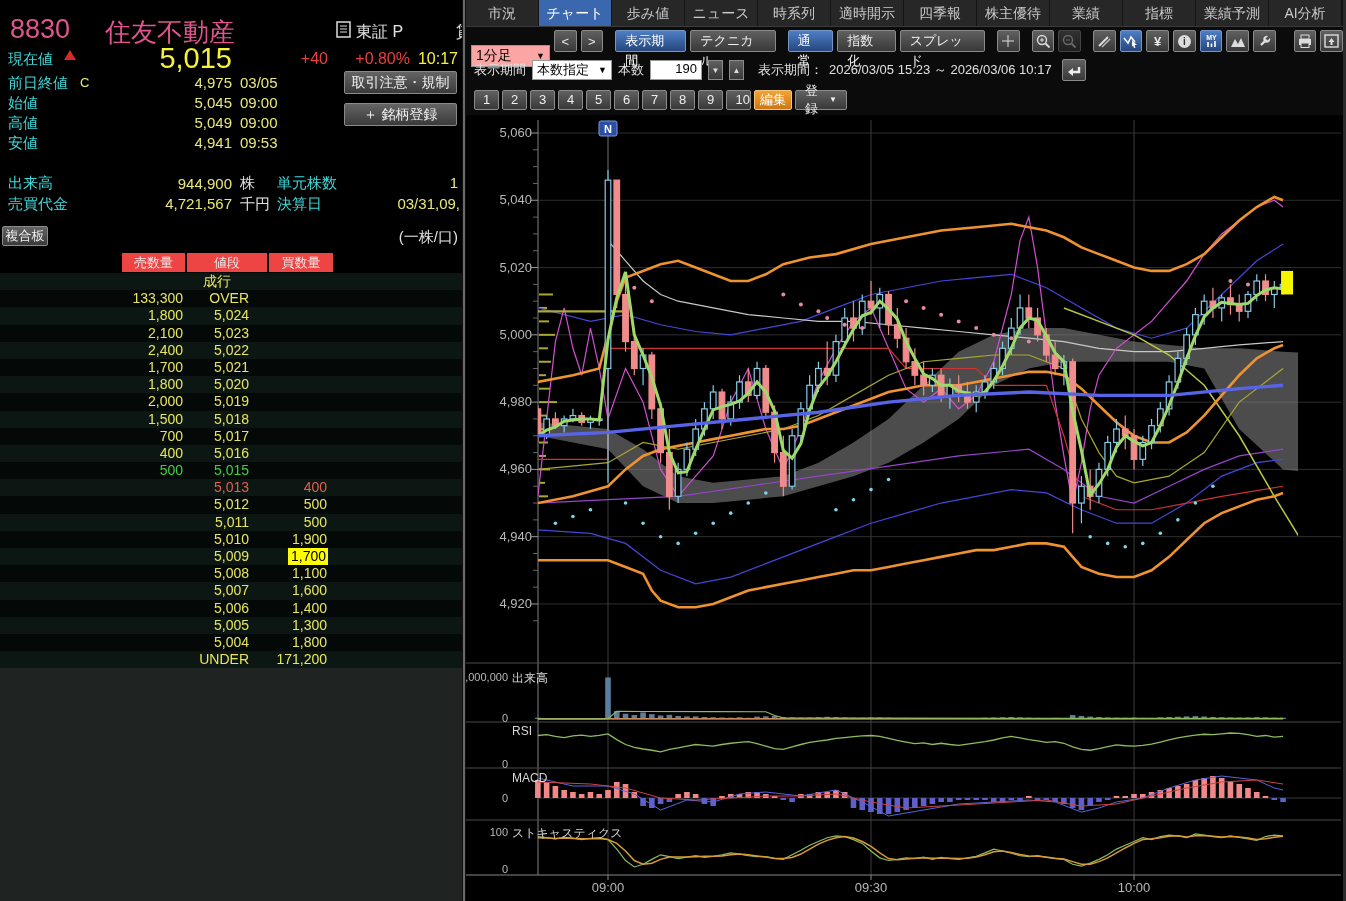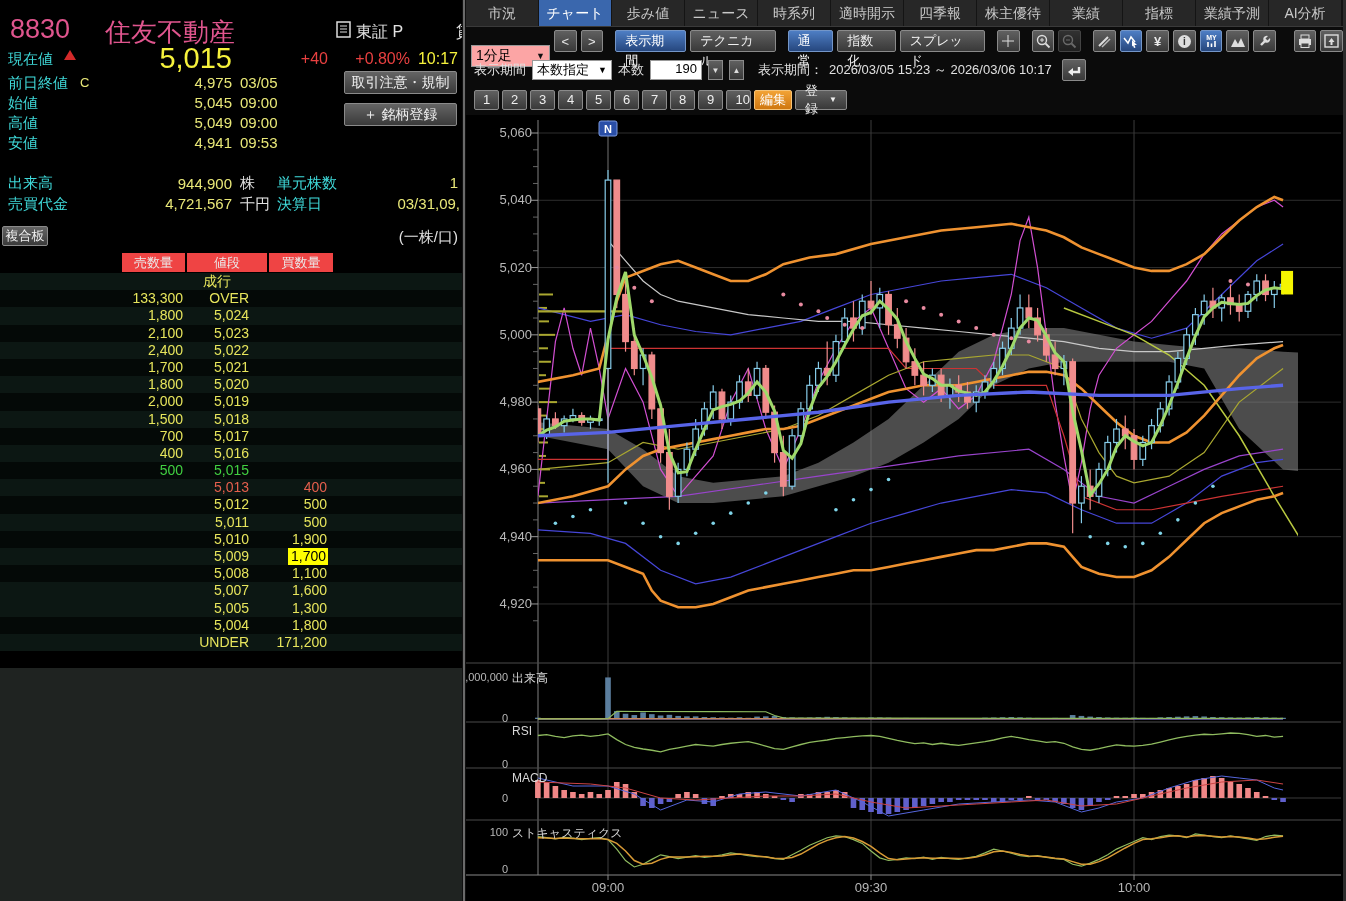--- a/index.html
+++ b/index.html
@@ -243,20 +243,25 @@
           </div>
           <div class="book-row base">
             <div class="bcell b-sell cell-yel"></div>
             <div class="bcell b-price cell-yel">5,008</div>
             <div class="bcell b-buy cell-yel">1,100</div>
           </div>
           <div class="book-row alt">
             <div class="bcell b-sell cell-yel"></div>
             <div class="bcell b-price cell-yel">5,007</div>
             <div class="bcell b-buy cell-yel">1,600</div>
+          </div>
+          <div class="book-row base">
+            <div class="bcell b-sell cell-yel"></div>
+            <div class="bcell b-price cell-yel">5,006</div>
+            <div class="bcell b-buy cell-yel">1,400</div>
           </div>
           <div class="book-row alt">
             <div class="bcell b-sell cell-yel"></div>
             <div class="bcell b-price cell-yel">5,005</div>
             <div class="bcell b-buy cell-yel">1,300</div>
           </div>
           <div class="book-row base">
             <div class="bcell b-sell cell-yel"></div>
             <div class="bcell b-price cell-yel">5,004</div>
             <div class="bcell b-buy cell-yel">1,800</div>

